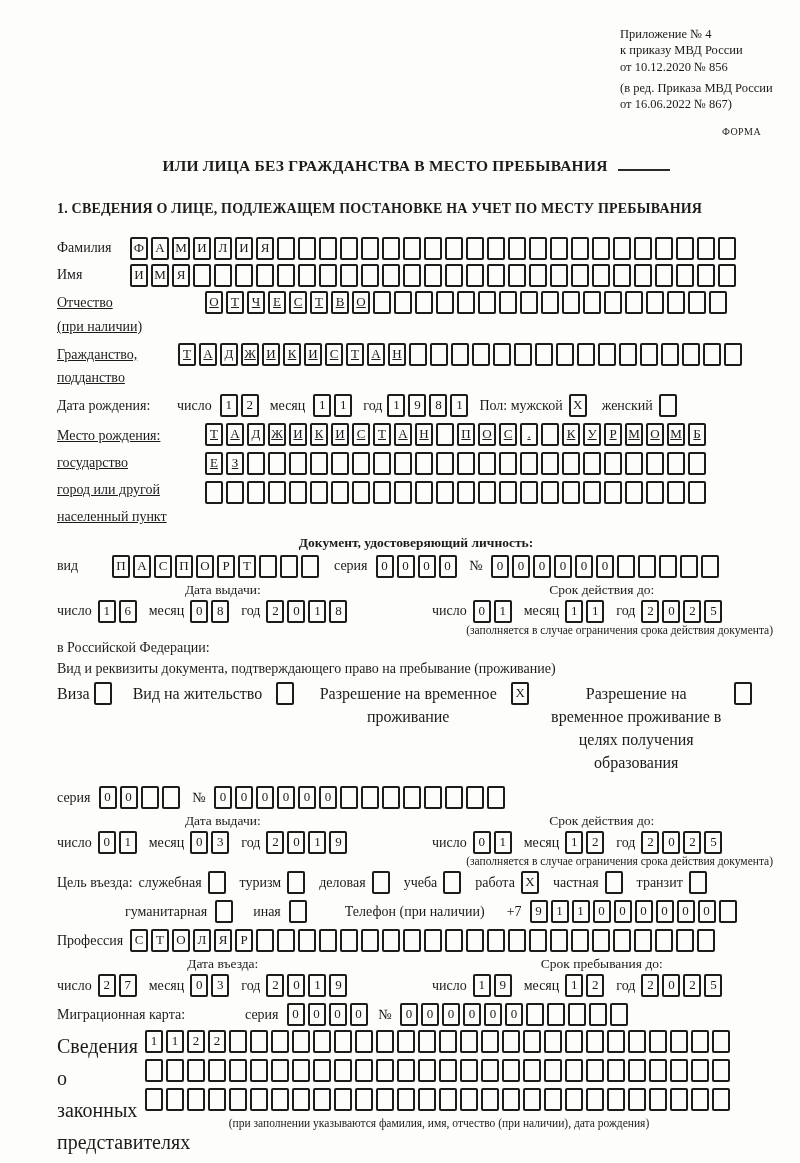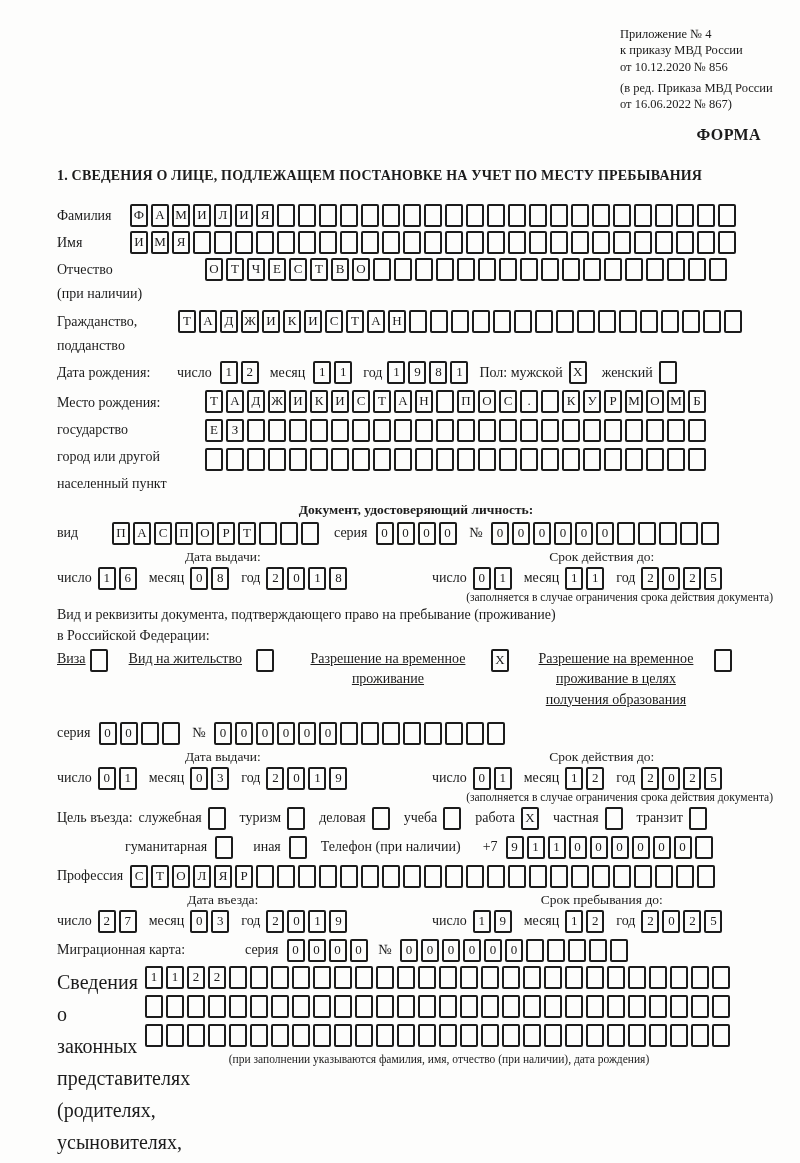--- a/index.html
+++ b/index.html
@@ -3,28 +3,28 @@
 <meta charset="utf-8">
 <style>
   * { margin:0; padding:0; box-sizing:border-box; }
   html,body { width:800px; background:#f6f6f4; }
   body { font-family:"Liberation Serif","DejaVu Serif",serif; color:#1b1b1b; }
   .page { width:800px; height:1163px; background:#fdfdfc; padding:26px 25px 0 57px; overflow:hidden; }
 
   .appendix { margin-left:563px; font-size:12.5px; line-height:1.3; }
   .appendix div { white-space:nowrap; }
   .appendix .gap { margin-top:5px; }
-  .forma { text-align:right; padding-right:14px; font-weight:bold; font-size:16px; margin-top:14px; letter-spacing:0.4px; }
+  .forma { text-align:right; padding-right:14px; font-weight:normal; font-size:10px; margin-top:14px; letter-spacing:0.4px; }
 
   .title { text-align:center; font-weight:bold; font-size:15.5px; line-height:1.4; margin-top:18px; letter-spacing:0.2px; }
   .blank-line { display:inline-block; width:52px; border-bottom:2px solid #2a2a2a; height:14px; margin-left:10px; }
   .sec { font-weight:bold; font-size:14px; margin-top:24px; margin-bottom:20px; letter-spacing:0.2px; }
 
   .frow { display:flex; align-items:center; margin-bottom:4px; }
-  .frow.top { align-items:flex-start; }
+  .frow.top { align-items:flex-start;text-decoration:underline; }
   .lbl { font-size:14px; flex:0 0 auto; }
   .lbl2 { line-height:1.7; }
   .cells { display:flex; flex:0 0 auto; }
   .cell, .cbox { width:18px; height:23px; border:2px solid #1c1c1c; border-radius:2px; margin-right:3px;
                  text-align:center; font-size:13px; line-height:18px; flex:0 0 auto; display:inline-block; }
   .cbox { margin-left:6px; }
   .w73{width:73px} .w112{width:112px} .w121{width:121px} .w148{width:148px} .w160{width:160px}
   .ml8{margin-left:8px} .ml10{margin-left:10px} .ml12{margin-left:12px} .mr5{margin-right:5px} .mr8{margin-right:8px}
 
   .center-bold { text-align:center; font-weight:bold; font-size:13.5px; margin:2px 0 4px; }
@@ -35,21 +35,21 @@
   .dates-row { display:flex; align-items:center; }
   .dgroup { display:flex; align-items:center; width:335px; }
   .dgroup.rt { width:auto; margin-left:40px; }
   .dl { font-size:14px; margin-right:6px; }
   .dgroup .cells { margin-right:9px; }
   .vnote { text-align:right; font-size:11.5px; margin-top:1px; margin-bottom:4px; padding-right:2px; }
 
   .intro { font-size:14px; margin-bottom:5px; }
   .opts { display:flex; align-items:flex-start; margin:3px 0 12px; }
   .opt { display:flex; align-items:flex-start; }
-  .opt-lbl { font-size:14px; line-height:1.45;text-decoration:underline; }
+  .opt-lbl { font-size:16px; line-height:1.45; }
   .opt-lbl.c { text-align:center; }
   .w186{width:186px} .w176{width:176px}
 
   .pitem { display:flex; align-items:center; margin-right:11px; }
   .plbl { font-size:14px; margin-right:4px; }
   .phone-prefix { font-size:14px; margin:0 8px 0 22px; }
 
   .reps { display:flex; align-items:flex-start; }
   .reps-label { width:88px; font-size:20px; line-height:1.6; }
   .reps-cells .cells { margin-bottom:6px; }
@@ -64,20 +64,21 @@
     <div>Приложение № 4</div>
     <div>к приказу МВД России</div>
     <div>от 10.12.2020 № 856</div>
     <div class="gap">(в ред. Приказа МВД России</div>
     <div>от 16.06.2022 № 867)</div>
   </div>
 
   <div class="forma">ФОРМА</div>
 
   <div class="title">
+    <div><span>ИЛИ ЛИЦА БЕЗ ГРАЖДАНСТВА В МЕСТО ПРЕБЫВАНИЯ</span><span class="blank-line"></span></div>
   </div>
 
   <div class="sec">1. СВЕДЕНИЯ О ЛИЦЕ, ПОДЛЕЖАЩЕМ ПОСТАНОВКЕ НА УЧЕТ ПО МЕСТУ ПРЕБЫВАНИЯ</div>
 
   <div class="frow">
     <span class="lbl w73">Фамилия</span>
     <span class="cells">
         <span class="cell">Ф</span>
         <span class="cell">А</span>
         <span class="cell">М</span>
@@ -407,22 +408,22 @@
       <span class="cells">
           <span class="cell">2</span>
           <span class="cell">0</span>
           <span class="cell">2</span>
           <span class="cell">5</span>
         </span>
     </span>
   </div>
   <div class="vnote">(заполняется в случае ограничения срока действия документа)</div>
 
+  <div class="intro">в Российской Федерации:</div>
   <div class="intro">Вид и реквизиты документа, подтверждающего право на пребывание (проживание)</div>
-  <div class="intro">в Российской Федерации:</div>
 
   <div class="opts">
     <span class="opt">
       <span class="opt-lbl">Виза</span>
       <span class="cbox" style="margin-left:4px"></span>
     </span>
     <span class="opt" style="margin-left:18px">
       <span class="opt-lbl">Вид на жительство</span>
       <span class="cbox" style="margin-left:14px"></span>
     </span>
@@ -543,21 +544,21 @@
 
   <div class="frow" style="margin-left:68px; margin-top:6px">
     <span class="pitem">
         <span class="plbl">гуманитарная</span>
         <span class="cbox" style="margin-left:4px"></span>
       </span>
     <span class="pitem" style="margin-left:6px">
         <span class="plbl">иная</span>
         <span class="cbox" style="margin-left:4px"></span>
       </span>
-    <span class="lbl" style="">Телефон (при наличии)</span>
+    <span class="lbl" style="margin-left:24px">Телефон (при наличии)</span>
     <span class="phone-prefix">+7</span>
     <span class="cells">
         <span class="cell">9</span>
         <span class="cell">1</span>
         <span class="cell">1</span>
         <span class="cell">0</span>
         <span class="cell">0</span>
         <span class="cell">0</span>
         <span class="cell">0</span>
         <span class="cell">0</span>

